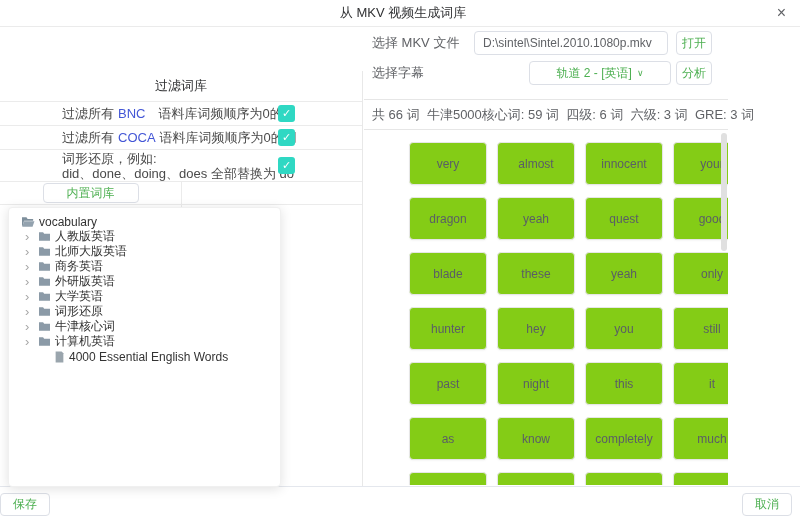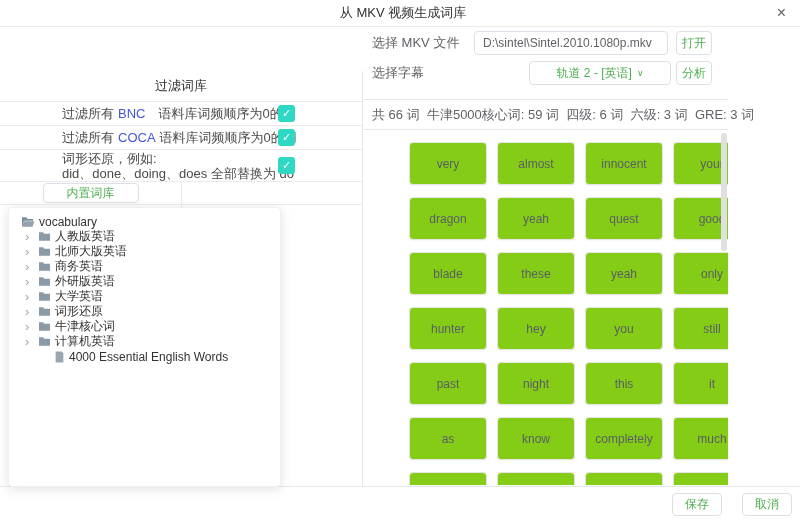--- a/index.html
+++ b/index.html
@@ -64,21 +64,21 @@
                font-size:13px; color:#606266; white-space:pre; }
   .words-area { position:relative; height:355px; overflow:hidden; }
   .word-grid { display:grid; grid-template-columns:repeat(4,78px); grid-auto-rows:43px;
                column-gap:10px; row-gap:12px; padding:12px 0 0 45px; }
   .word-card { background:#84cc16; border:1px solid #e6e6e6; border-radius:4px; box-shadow:0 1px 2px rgba(0,0,0,0.04);
                display:flex; align-items:center; justify-content:center; font-size:12px; color:#5a5e66; cursor:pointer; }
   .scrollbar-thumb { position:absolute; right:1px; top:3px; width:6px; height:118px; border-radius:3px; background:#e0e0e0; }
 
   
   .footer { position:absolute; left:0; bottom:0; width:800px; height:35px; border-top:1px solid #e4e7ed;
-            background:#fff; display:flex; align-items:center; justify-content:flex-end; padding-right:8px; gap:20px; }
+            background:#fff; display:flex; align-items:center; justify-content:space-between; padding-right:8px; gap:8px; }
   .footer-btn { height:23px; padding:0 12px; }
 </style>
 </head>
 <body>
 
 <div class="dialog">
 
   <div class="titlebar">
     <span class="title">从 MKV 视频生成词库</span>
     <span class="close">×</span>

